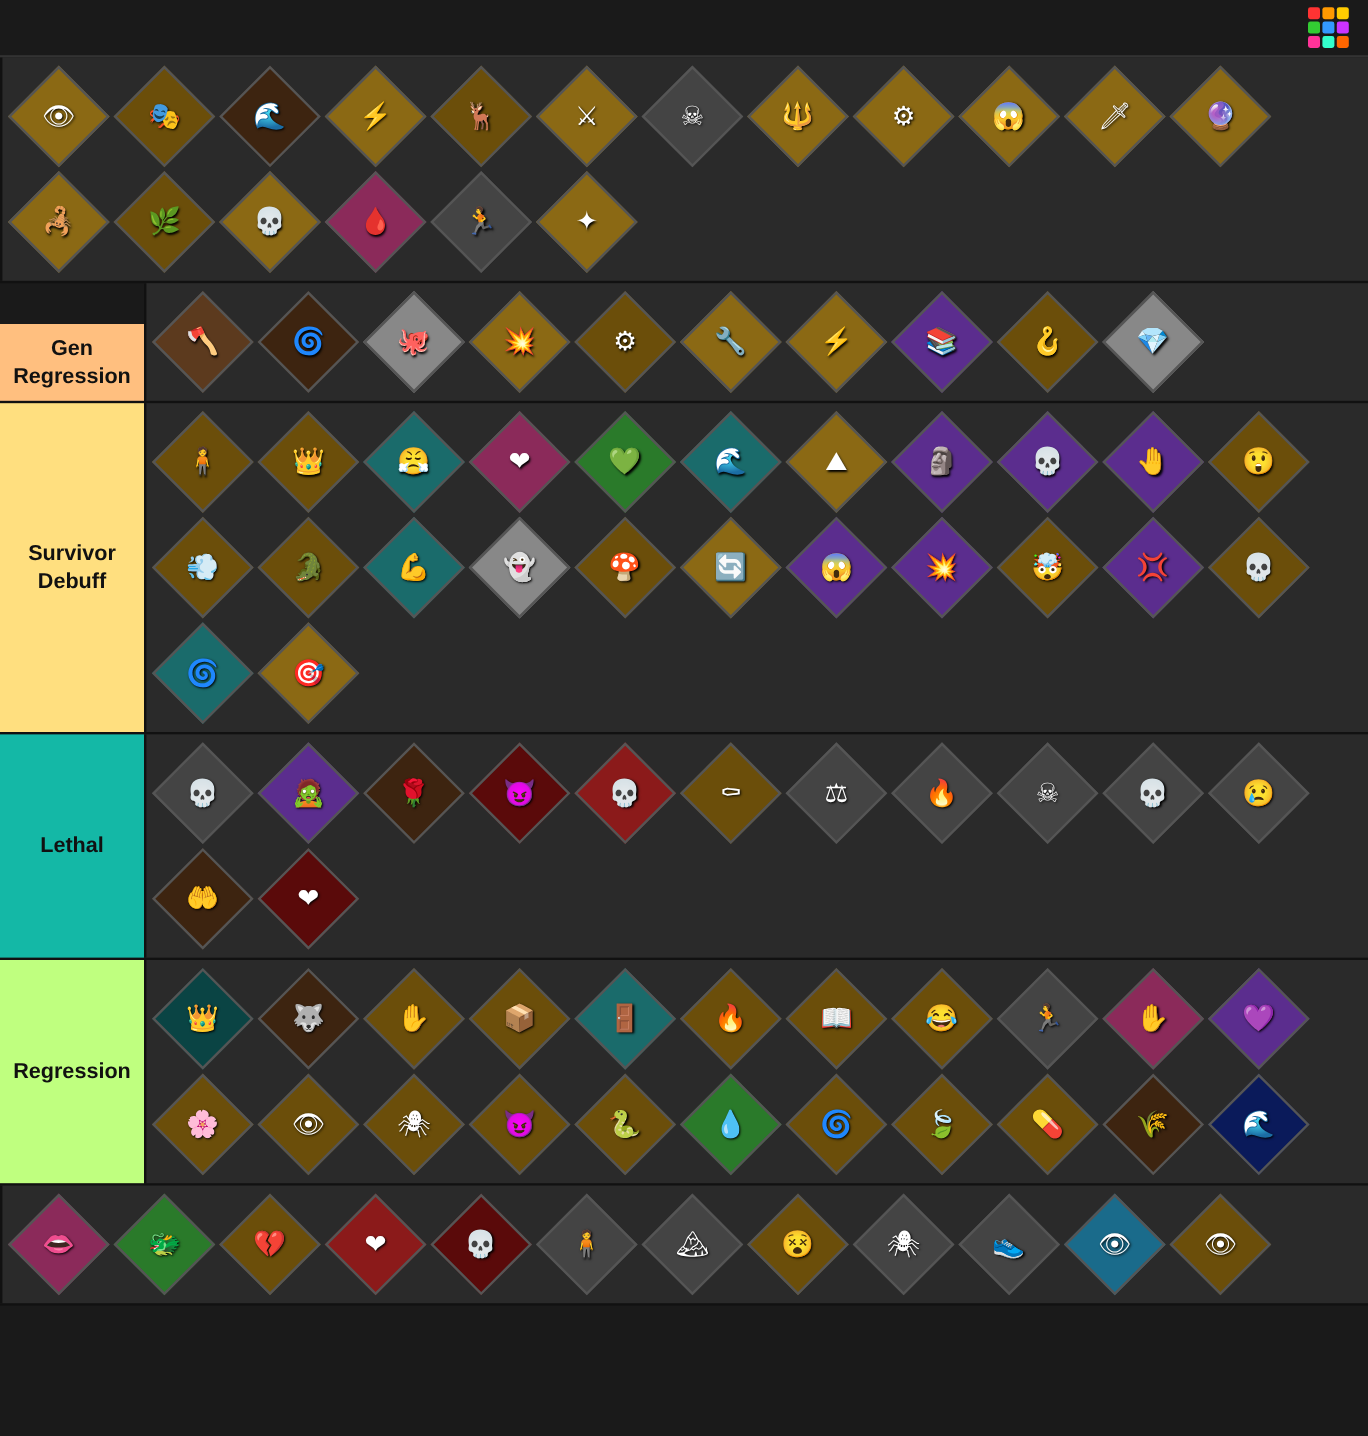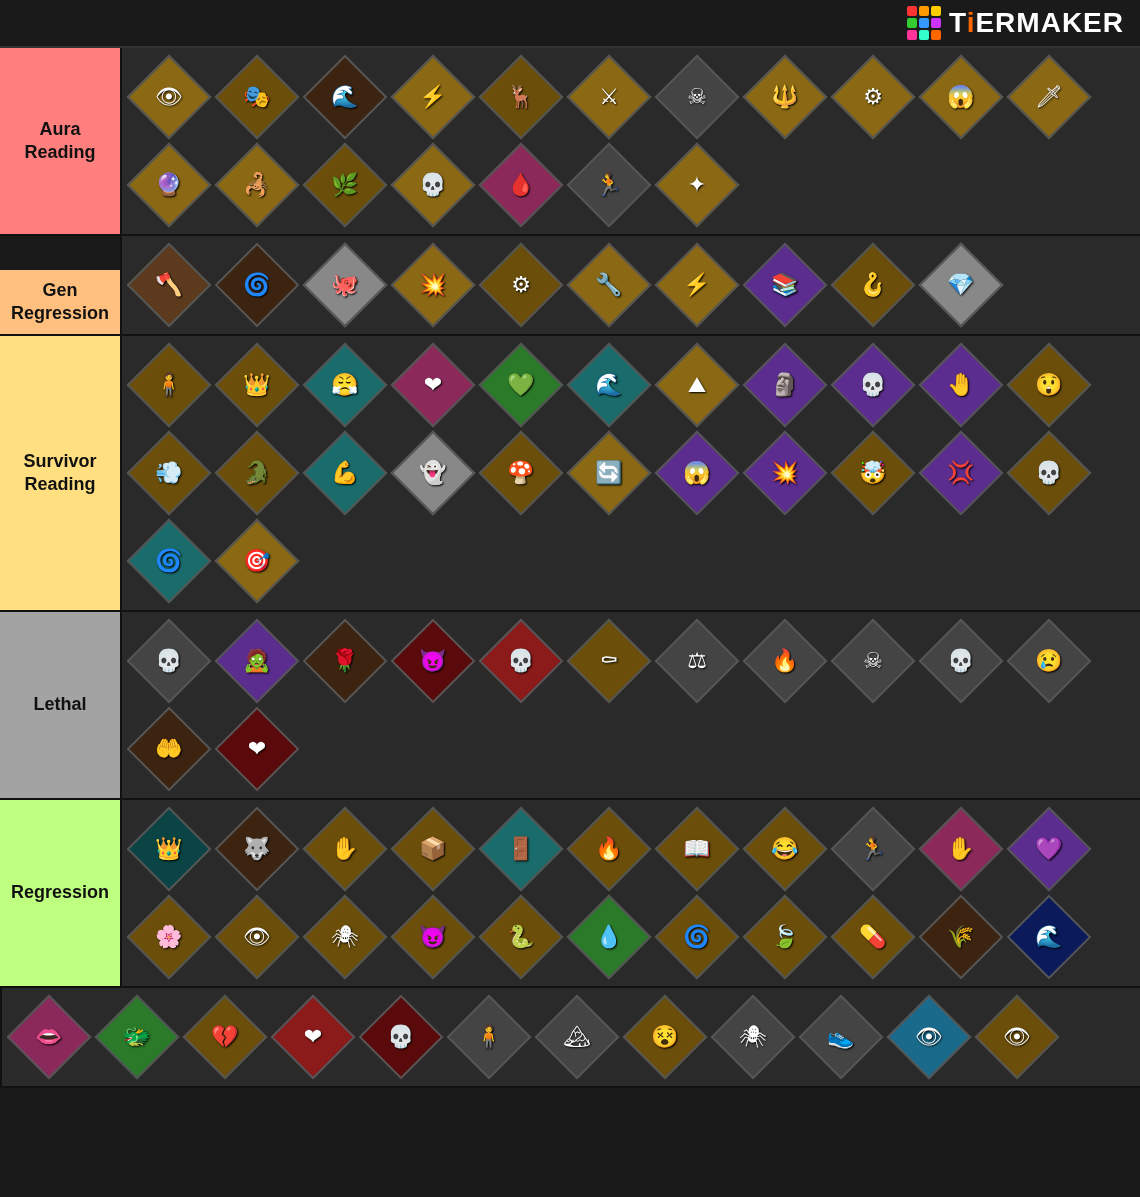--- a/index.html
+++ b/index.html
@@ -91,21 +91,21 @@
       letter-spacing: 1px;
     }
     .logo-text span {
       color: #ff6600;
     }
 
     
     .tier-s { background-color: #ff7f7f; }
     .tier-a { background-color: #ffbf7f; }
     .tier-b { background-color: #ffdf7f; }
-    .tier-c { background-color: #a3a3a3; }
+    .tier-c { background-color: #14b8a6; }
     .tier-d { background-color: #bfff7f; }
     .tier-e { background-color: #bf9fdf; }
   </style>
 </head>
 <body>
 
 <div>
 
   <div class="header-bar">
     <div class="tiermaker-logo">
@@ -113,30 +113,25 @@
           <div class="logo-cell" style="background: rgb(255, 51, 51);"></div>
           <div class="logo-cell" style="background: rgb(255, 153, 0);"></div>
           <div class="logo-cell" style="background: rgb(255, 204, 0);"></div>
           <div class="logo-cell" style="background: rgb(51, 204, 51);"></div>
           <div class="logo-cell" style="background: rgb(51, 153, 255);"></div>
           <div class="logo-cell" style="background: rgb(204, 51, 255);"></div>
           <div class="logo-cell" style="background: rgb(255, 51, 153);"></div>
           <div class="logo-cell" style="background: rgb(51, 255, 204);"></div>
           <div class="logo-cell" style="background: rgb(255, 102, 0);"></div>
         </div>
-      <div class="logo-text">
-        T<span>i</span>ERMAKER
-      </div>
     </div>
   </div>
 
   <div id="tier-container">
       <div class="tier-row">
-        <div class="tier-label tier-s" style="white-space: pre-line;">Aura
-Reading</div>
         <div class="tier-content">
           <div class="perk-icon">
             <div class="diamond" style="background: rgb(139, 105, 20);"></div>
             <span class="perk-symbol">👁</span>
           </div>
           <div class="perk-icon">
             <div class="diamond" style="background: rgb(107, 78, 10);"></div>
             <span class="perk-symbol">🎭</span>
           </div>
           <div class="perk-icon">
@@ -246,21 +241,21 @@
             <span class="perk-symbol">🪝</span>
           </div>
           <div class="perk-icon">
             <div class="diamond" style="background: rgb(136, 136, 136);"></div>
             <span class="perk-symbol">💎</span>
           </div>
         </div>
       </div>
       <div class="tier-row">
         <div class="tier-label tier-b" style="white-space: pre-line;">Survivor
-Reading</div>
+Debuff</div>
         <div class="tier-content">
           <div class="perk-icon">
             <div class="diamond" style="background: rgb(107, 78, 10);"></div>
             <span class="perk-symbol">🧍</span>
           </div>
           <div class="perk-icon">
             <div class="diamond" style="background: rgb(107, 78, 10);"></div>
             <span class="perk-symbol">👑</span>
           </div>
           <div class="perk-icon">

